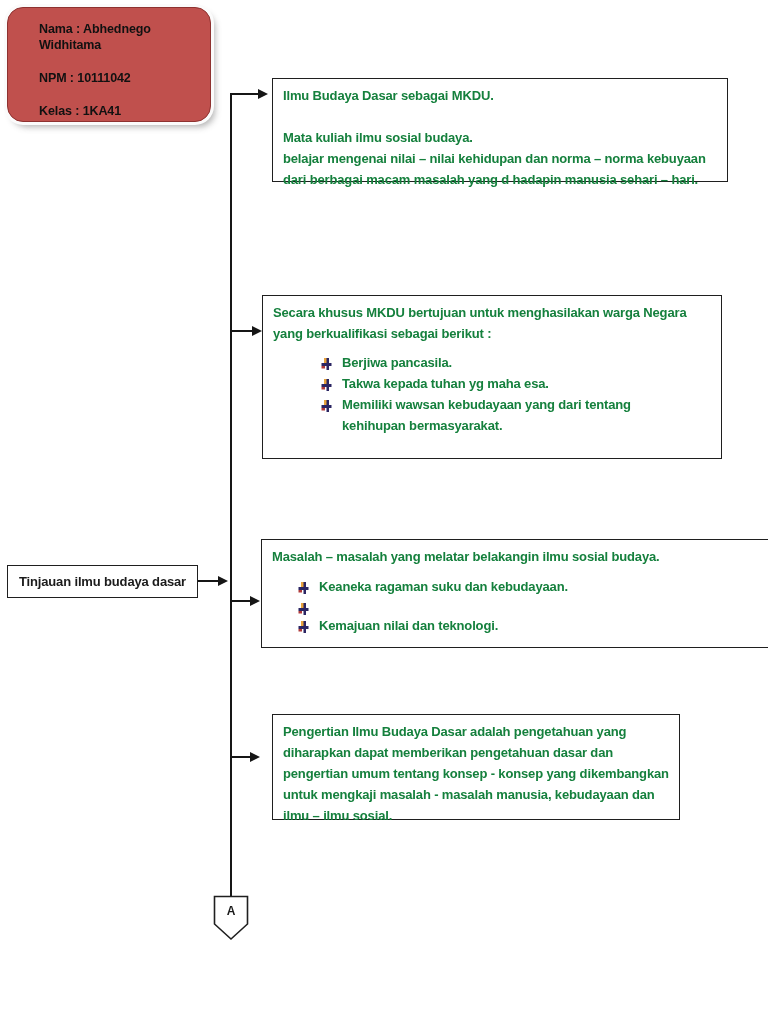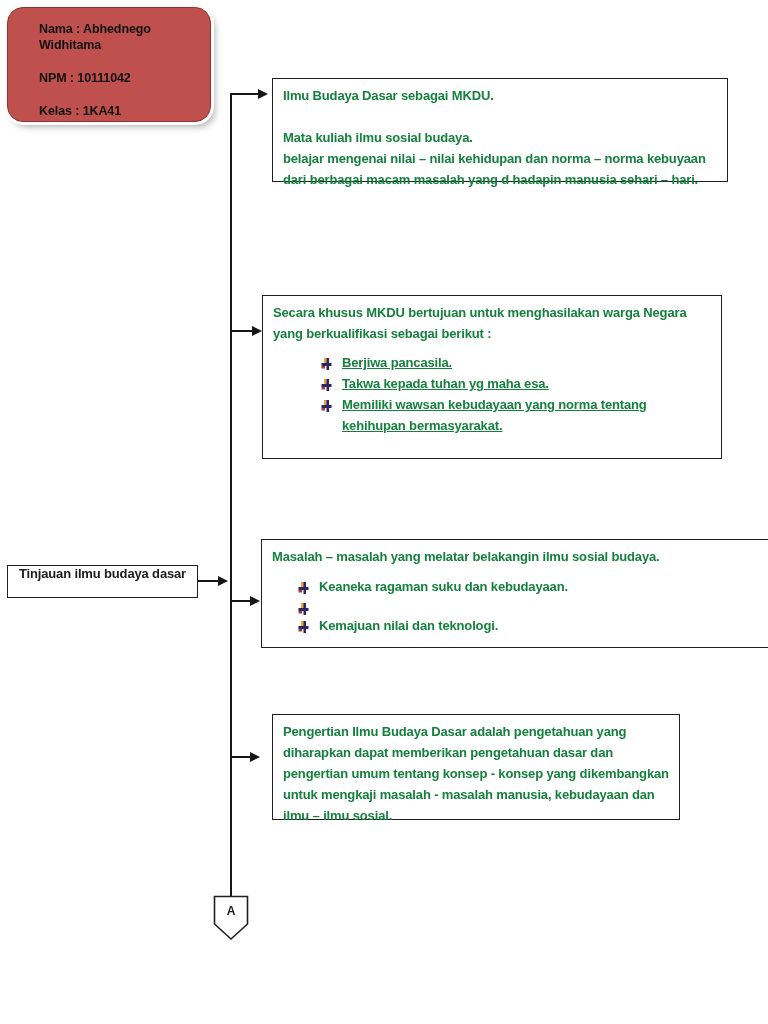--- a/index.html
+++ b/index.html
@@ -24,21 +24,21 @@
     font-size:13px;font-weight:700;letter-spacing:-.15px;line-height:21px;color:#15803d;
   }
   .fbox .pad{padding:6px 10px 4px 10px;}
   .blank-line{height:21px;}
   
   .brow{display:flex;align-items:flex-start;}
   .brow .bicon{flex:0 0 auto;margin-top:6px;margin-right:10px;}
   
   .label-box{
     position:absolute;left:7px;top:565px;width:191px;height:33px;box-sizing:border-box;
-    background:#fff;border:1.5px solid #1f1f1f;display:flex;justify-content:center;
+    background:#fff;border:1.5px solid #1f1f1f;display:flex;align-items:center;justify-content:center;
     font-size:13px;font-weight:700;letter-spacing:-.15px;
   }
   
   .hline,.vline{position:absolute;background:#161616;}
   .vline{width:2px;}
   .hline{height:2px;}
   .arrow-r{
     position:absolute;width:0;height:0;
     border-top:5px solid transparent;border-bottom:5px solid transparent;
     border-left:10px solid #161616;
@@ -84,21 +84,21 @@
       <div class="blank-line"></div>
       <div>Mata kuliah ilmu sosial budaya.</div>
       <div>belajar mengenai nilai – nilai kehidupan dan norma – norma kebuyaan dari berbagai macam masalah yang d hadapin manusia sehari – hari.</div>
     </div>
   </div>
 
   <div class="fbox" style="left:262px;top:263px;width:460px;height:164px;margin-top:32px;">
     <div class="pad">
       <div>Secara khusus MKDU bertujuan untuk menghasilakan warga Negara yang berkualifikasi sebagai berikut :</div>
       <div style="height:8px;"></div>
-      <div style="padding-left:48px;text-decoration:underline;">
+      <div style="padding-left:48px;">
         <div class="brow">
           <svg class="bicon" width="11" height="12" viewBox="0 0 11 12">
               <rect x="3" y="0" width="4" height="5" fill="#e8a33d"></rect>
               <rect x="5.5" y="0" width="2.5" height="12" fill="#2b2563"></rect>
               <rect x="0.5" y="5" width="10" height="3" fill="#2b2563"></rect>
               <rect x="0.5" y="8" width="3.5" height="2.5" fill="#b03a3a"></rect>
             </svg>
           <span>Berjiwa pancasila.</span>
         </div>
         <div class="brow">
@@ -110,21 +110,21 @@
             </svg>
           <span>Takwa kepada tuhan yg maha esa.</span>
         </div>
         <div class="brow">
           <svg class="bicon" width="11" height="12" viewBox="0 0 11 12">
               <rect x="3" y="0" width="4" height="5" fill="#e8a33d"></rect>
               <rect x="5.5" y="0" width="2.5" height="12" fill="#2b2563"></rect>
               <rect x="0.5" y="5" width="10" height="3" fill="#2b2563"></rect>
               <rect x="0.5" y="8" width="3.5" height="2.5" fill="#b03a3a"></rect>
             </svg>
-          <span style="max-width:330px;">Memiliki wawsan kebudayaan yang norma tentang kehihupan bermasyarakat.</span>
+          <span style="max-width:330px;">Memiliki wawsan kebudayaan yang dari tentang kehihupan bermasyarakat.</span>
         </div>
       </div>
     </div>
   </div>
 
   <div class="fbox" style="left:261px;top:539px;width:549px;height:109px;">
     <div class="pad">
       <div>Masalah – masalah yang melatar belakangin ilmu sosial budaya.</div>
       <div style="height:9px;"></div>
       <div style="padding-left:26px;">

